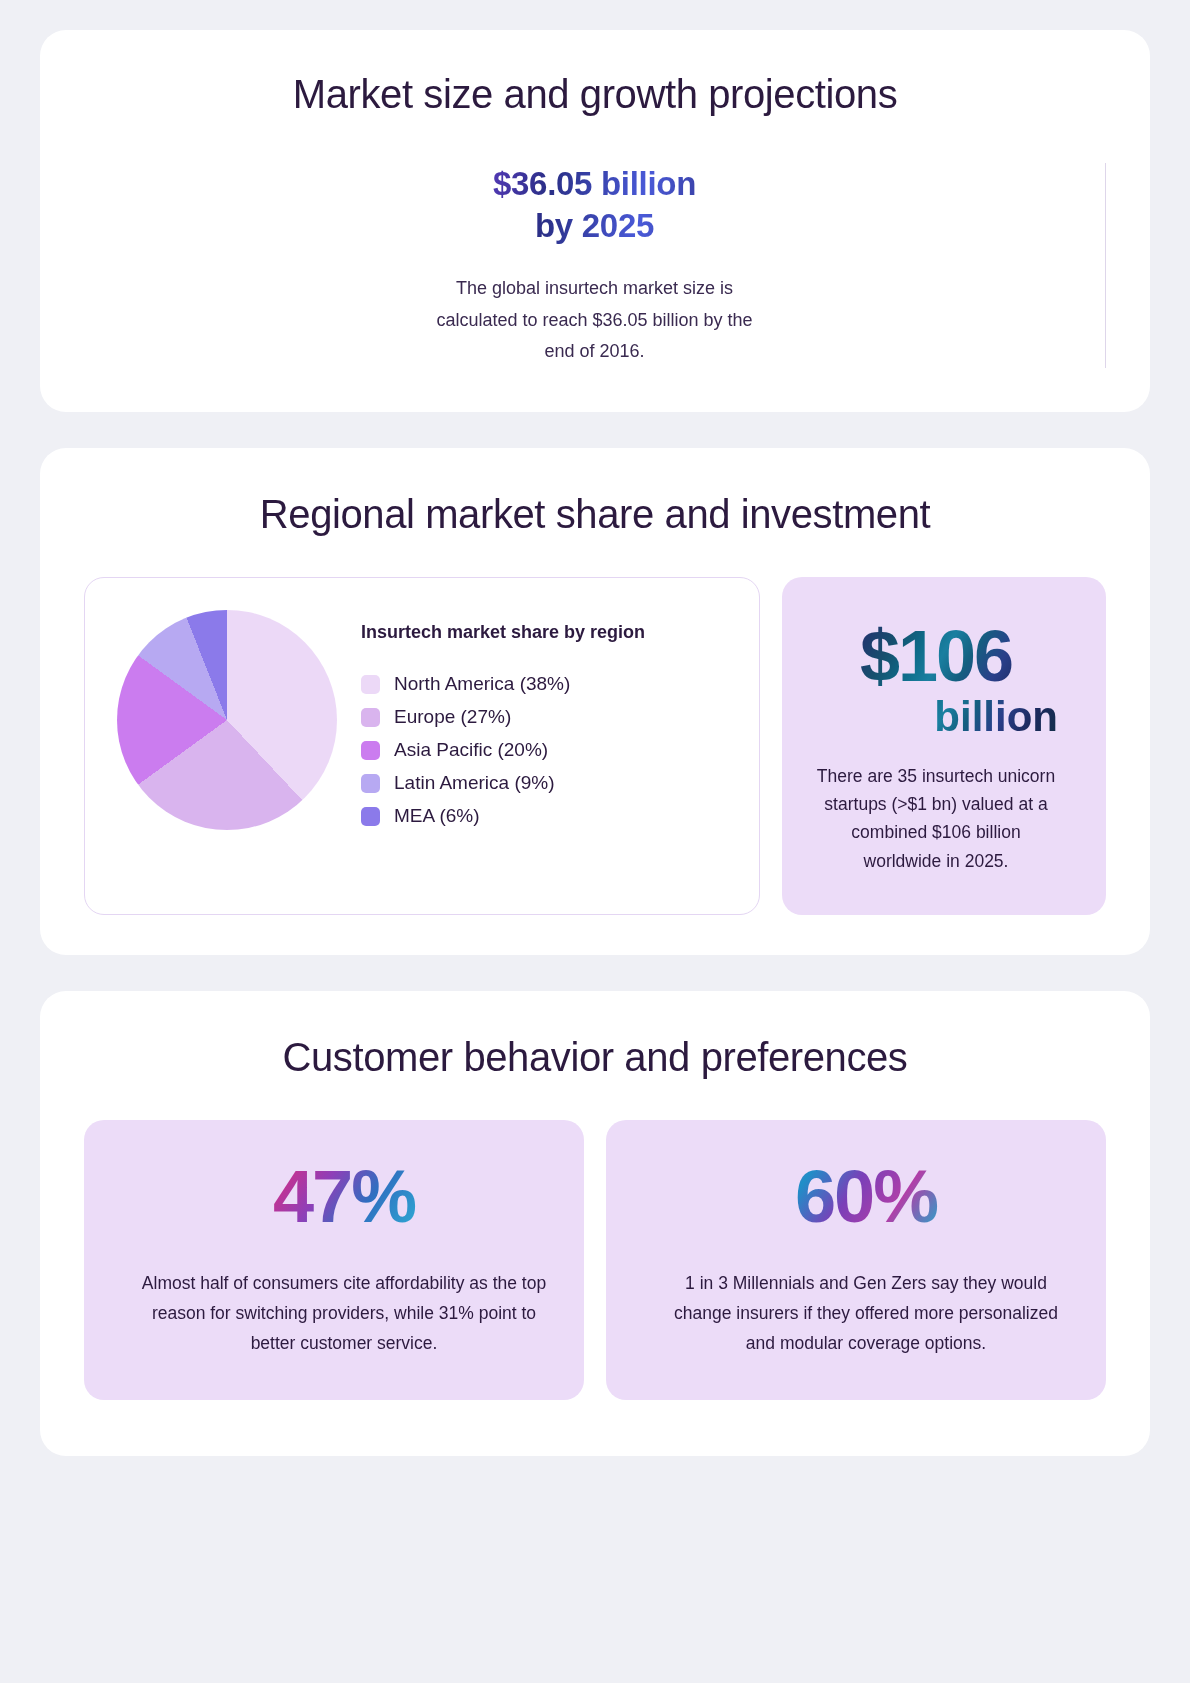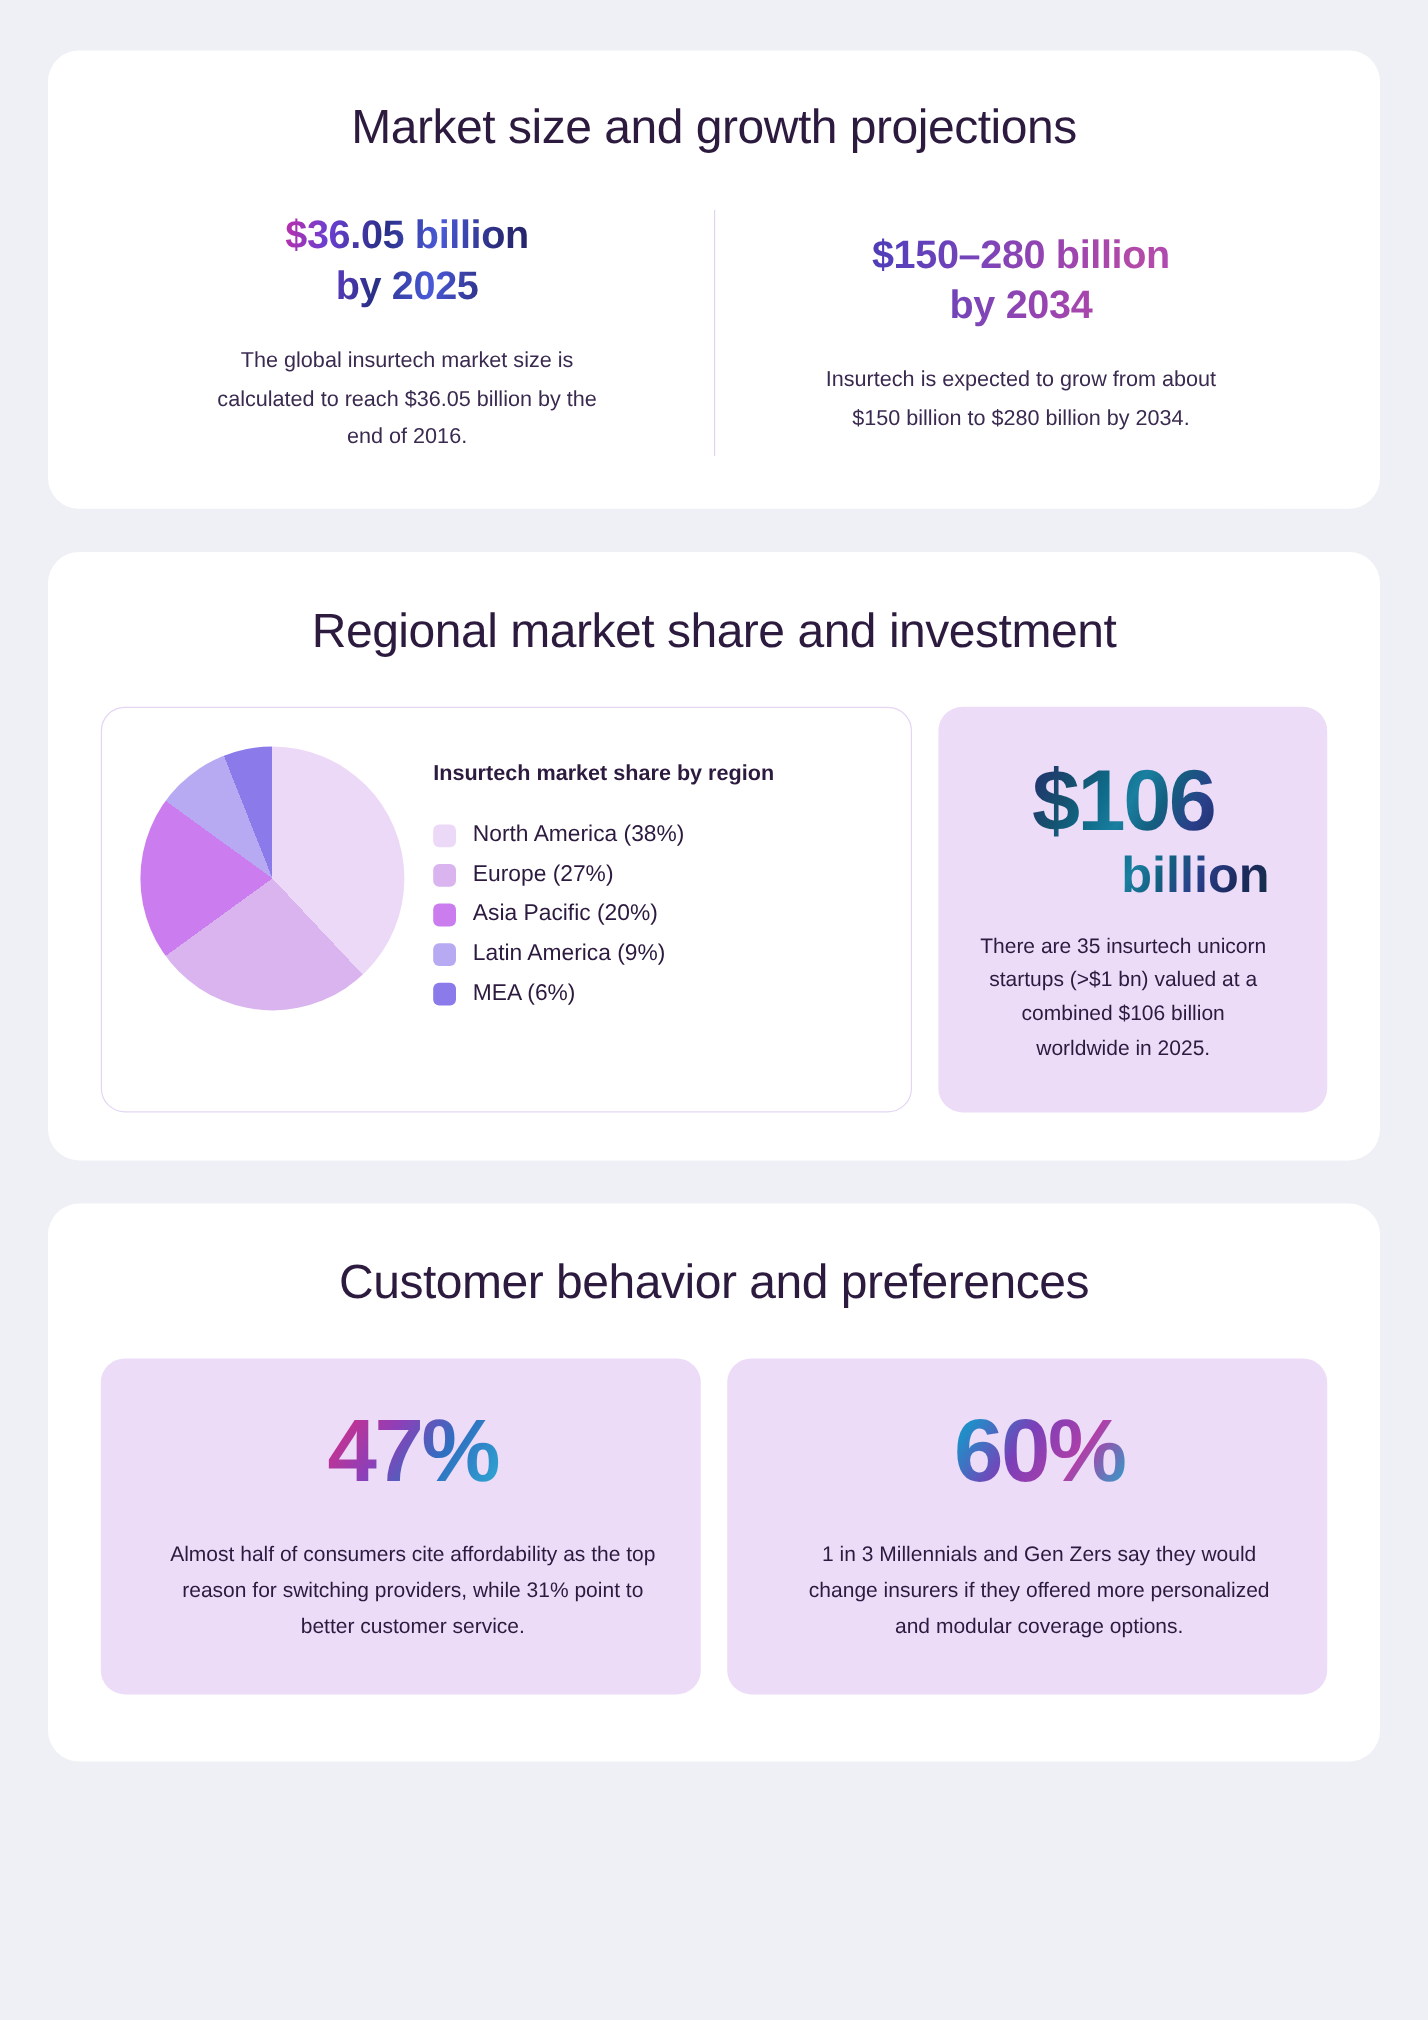--- a/index.html
+++ b/index.html
@@ -10,21 +10,21 @@
   }
   body { padding:30px 40px 40px 40px; }
 
   .card {
     background:#ffffff;
     border-radius:26px;
     margin-bottom:36px;
   }
 
   
-  #section-market { padding:42px 44px 44px 44px;margin-top:12px; }
+  #section-market { padding:42px 44px 44px 44px; }
 
   .section-title {
     text-align:center;
     font-size:40px;
     font-weight:400;
     color:#2c1a3f;
     letter-spacing:-0.4px;
     margin-bottom:46px;
   }
 
@@ -242,27 +242,20 @@
     <div class="split-col">
       <div class="big-stat grad-a">
         <div>$36.05 billion</div>
         <div>by 2025</div>
       </div>
       <div class="stat-desc">The global insurtech market size is calculated to reach $36.05 billion by the end of 2016.</div>
     </div>
 
     <div class="split-divider"></div>
 
-    <div class="split-col">
-      <div class="big-stat grad-b">
-        <div>$150–280 billion</div>
-        <div>by 2034</div>
-      </div>
-      <div class="stat-desc">Insurtech is expected to grow from about $150 billion to $280 billion by 2034.</div>
-    </div>
   </div>
 </div>
 
 <div class="card" id="section-regional">
   <div class="section-title">Regional market share and investment</div>
 
   <div class="region-grid">
 
     <div class="region-left">
 

